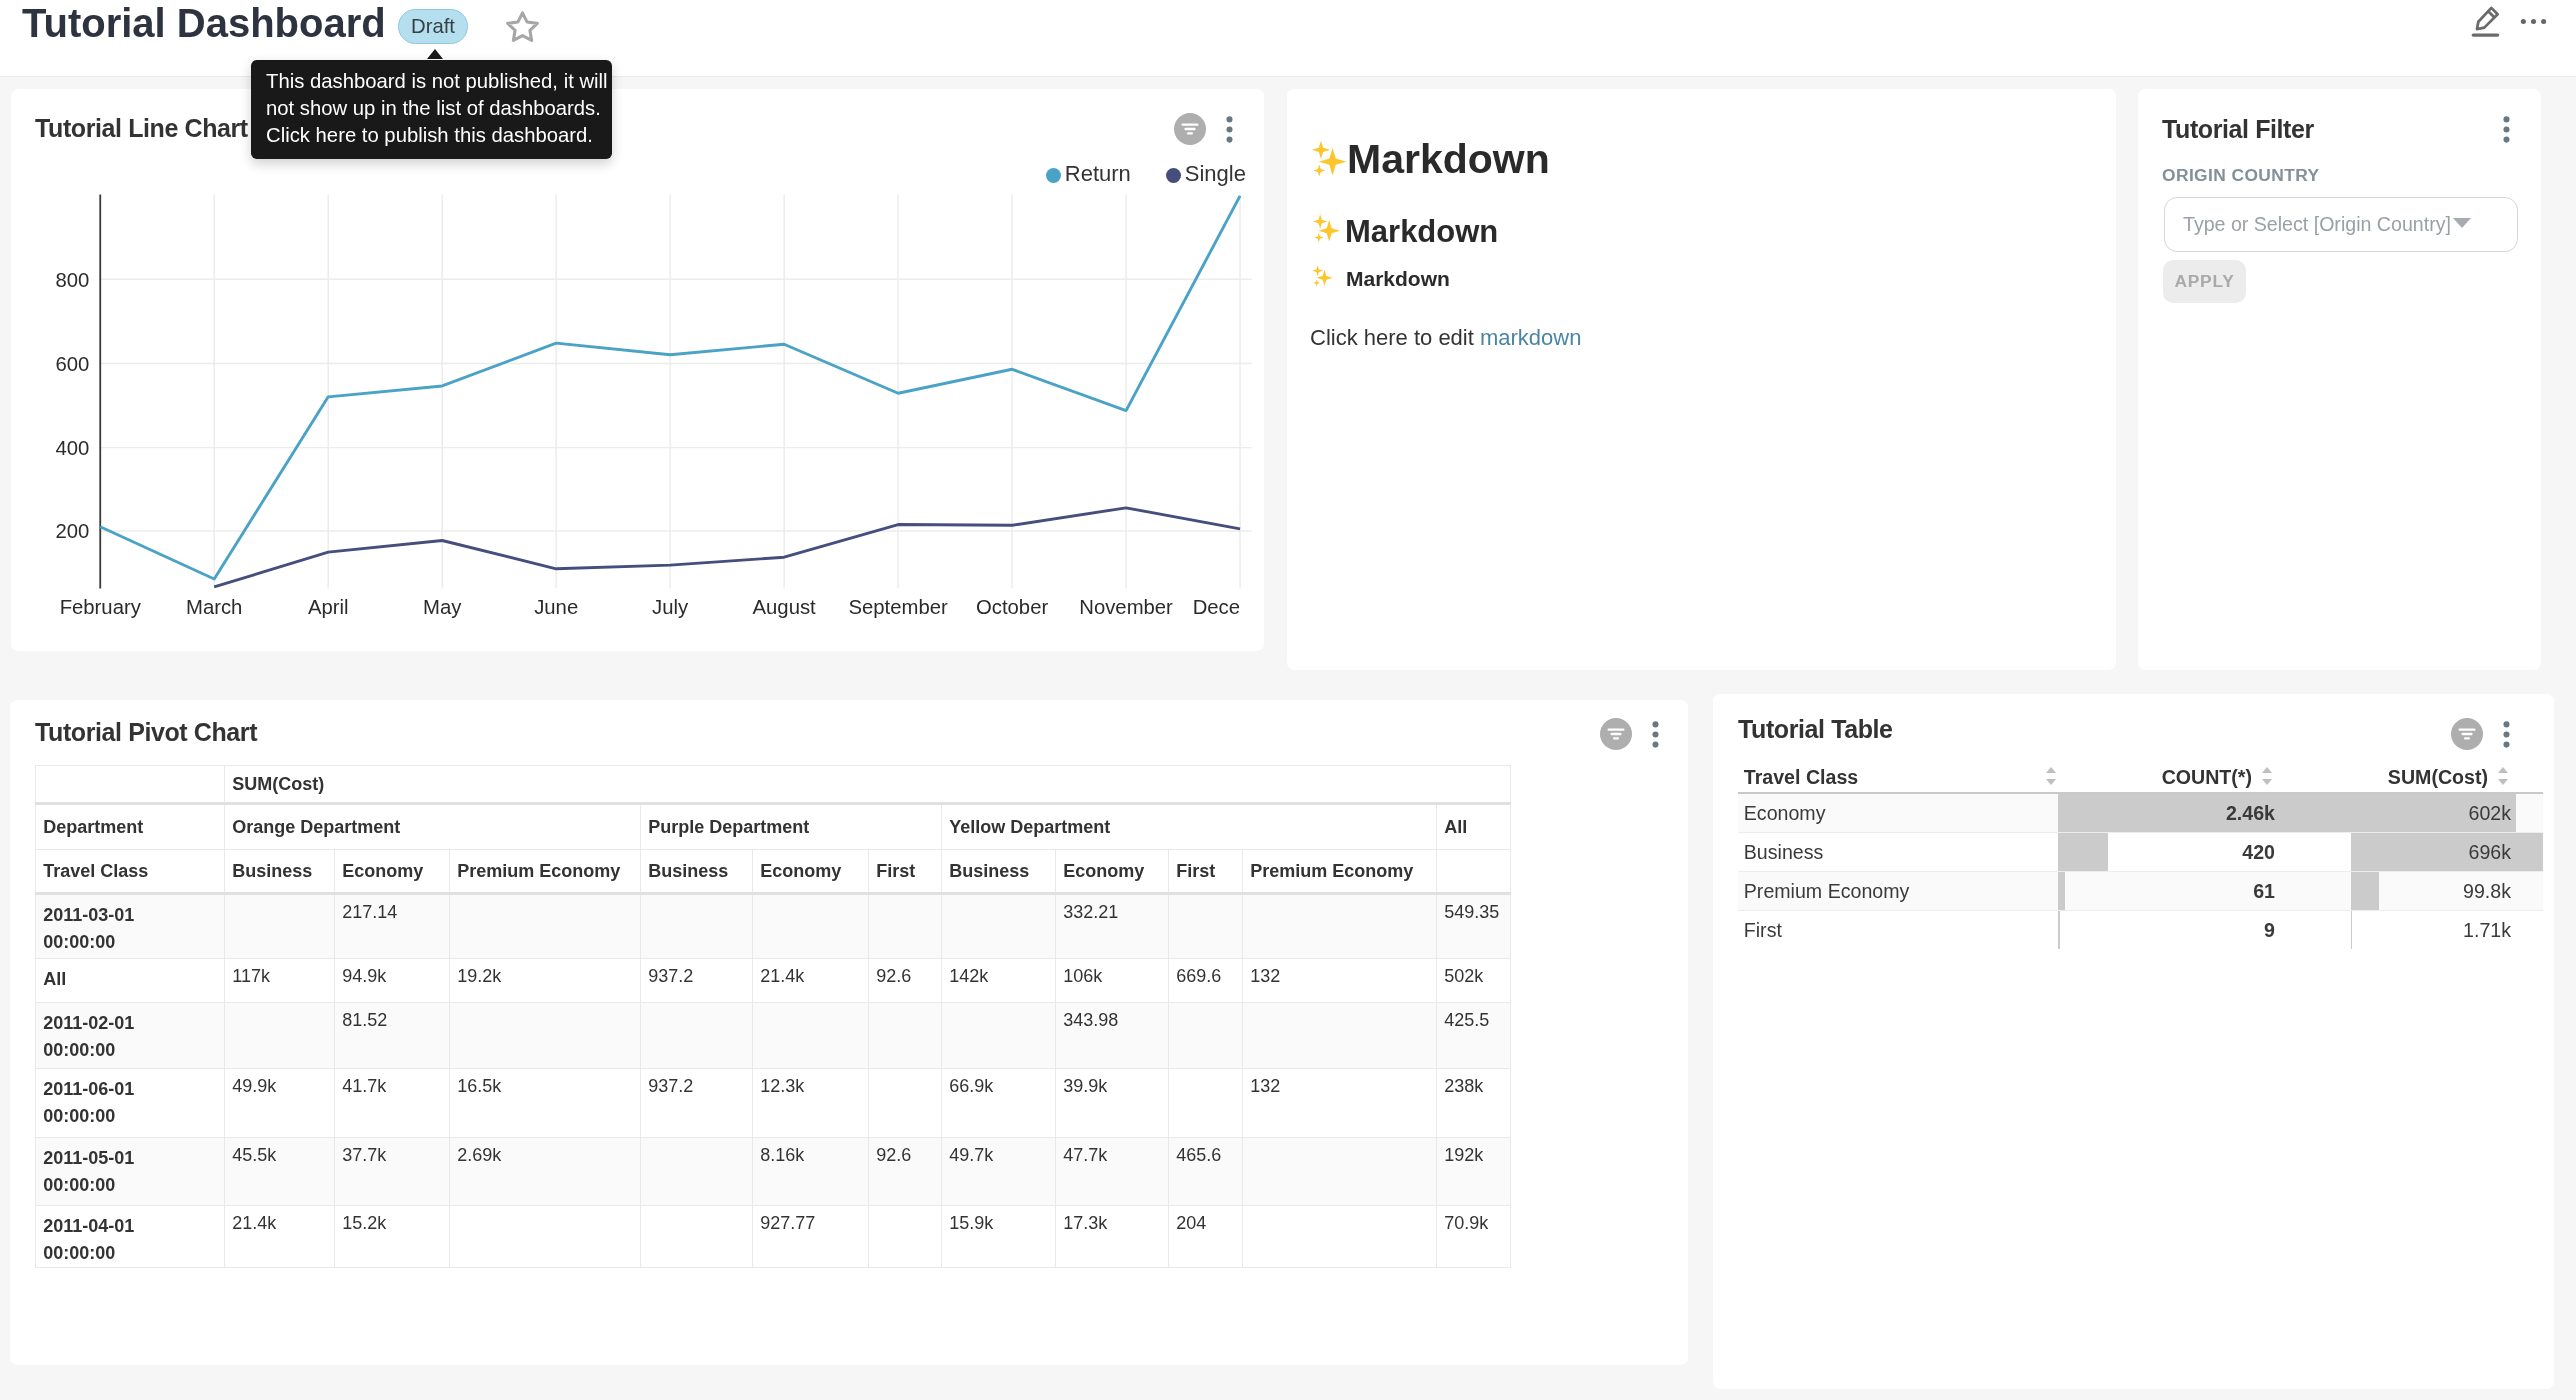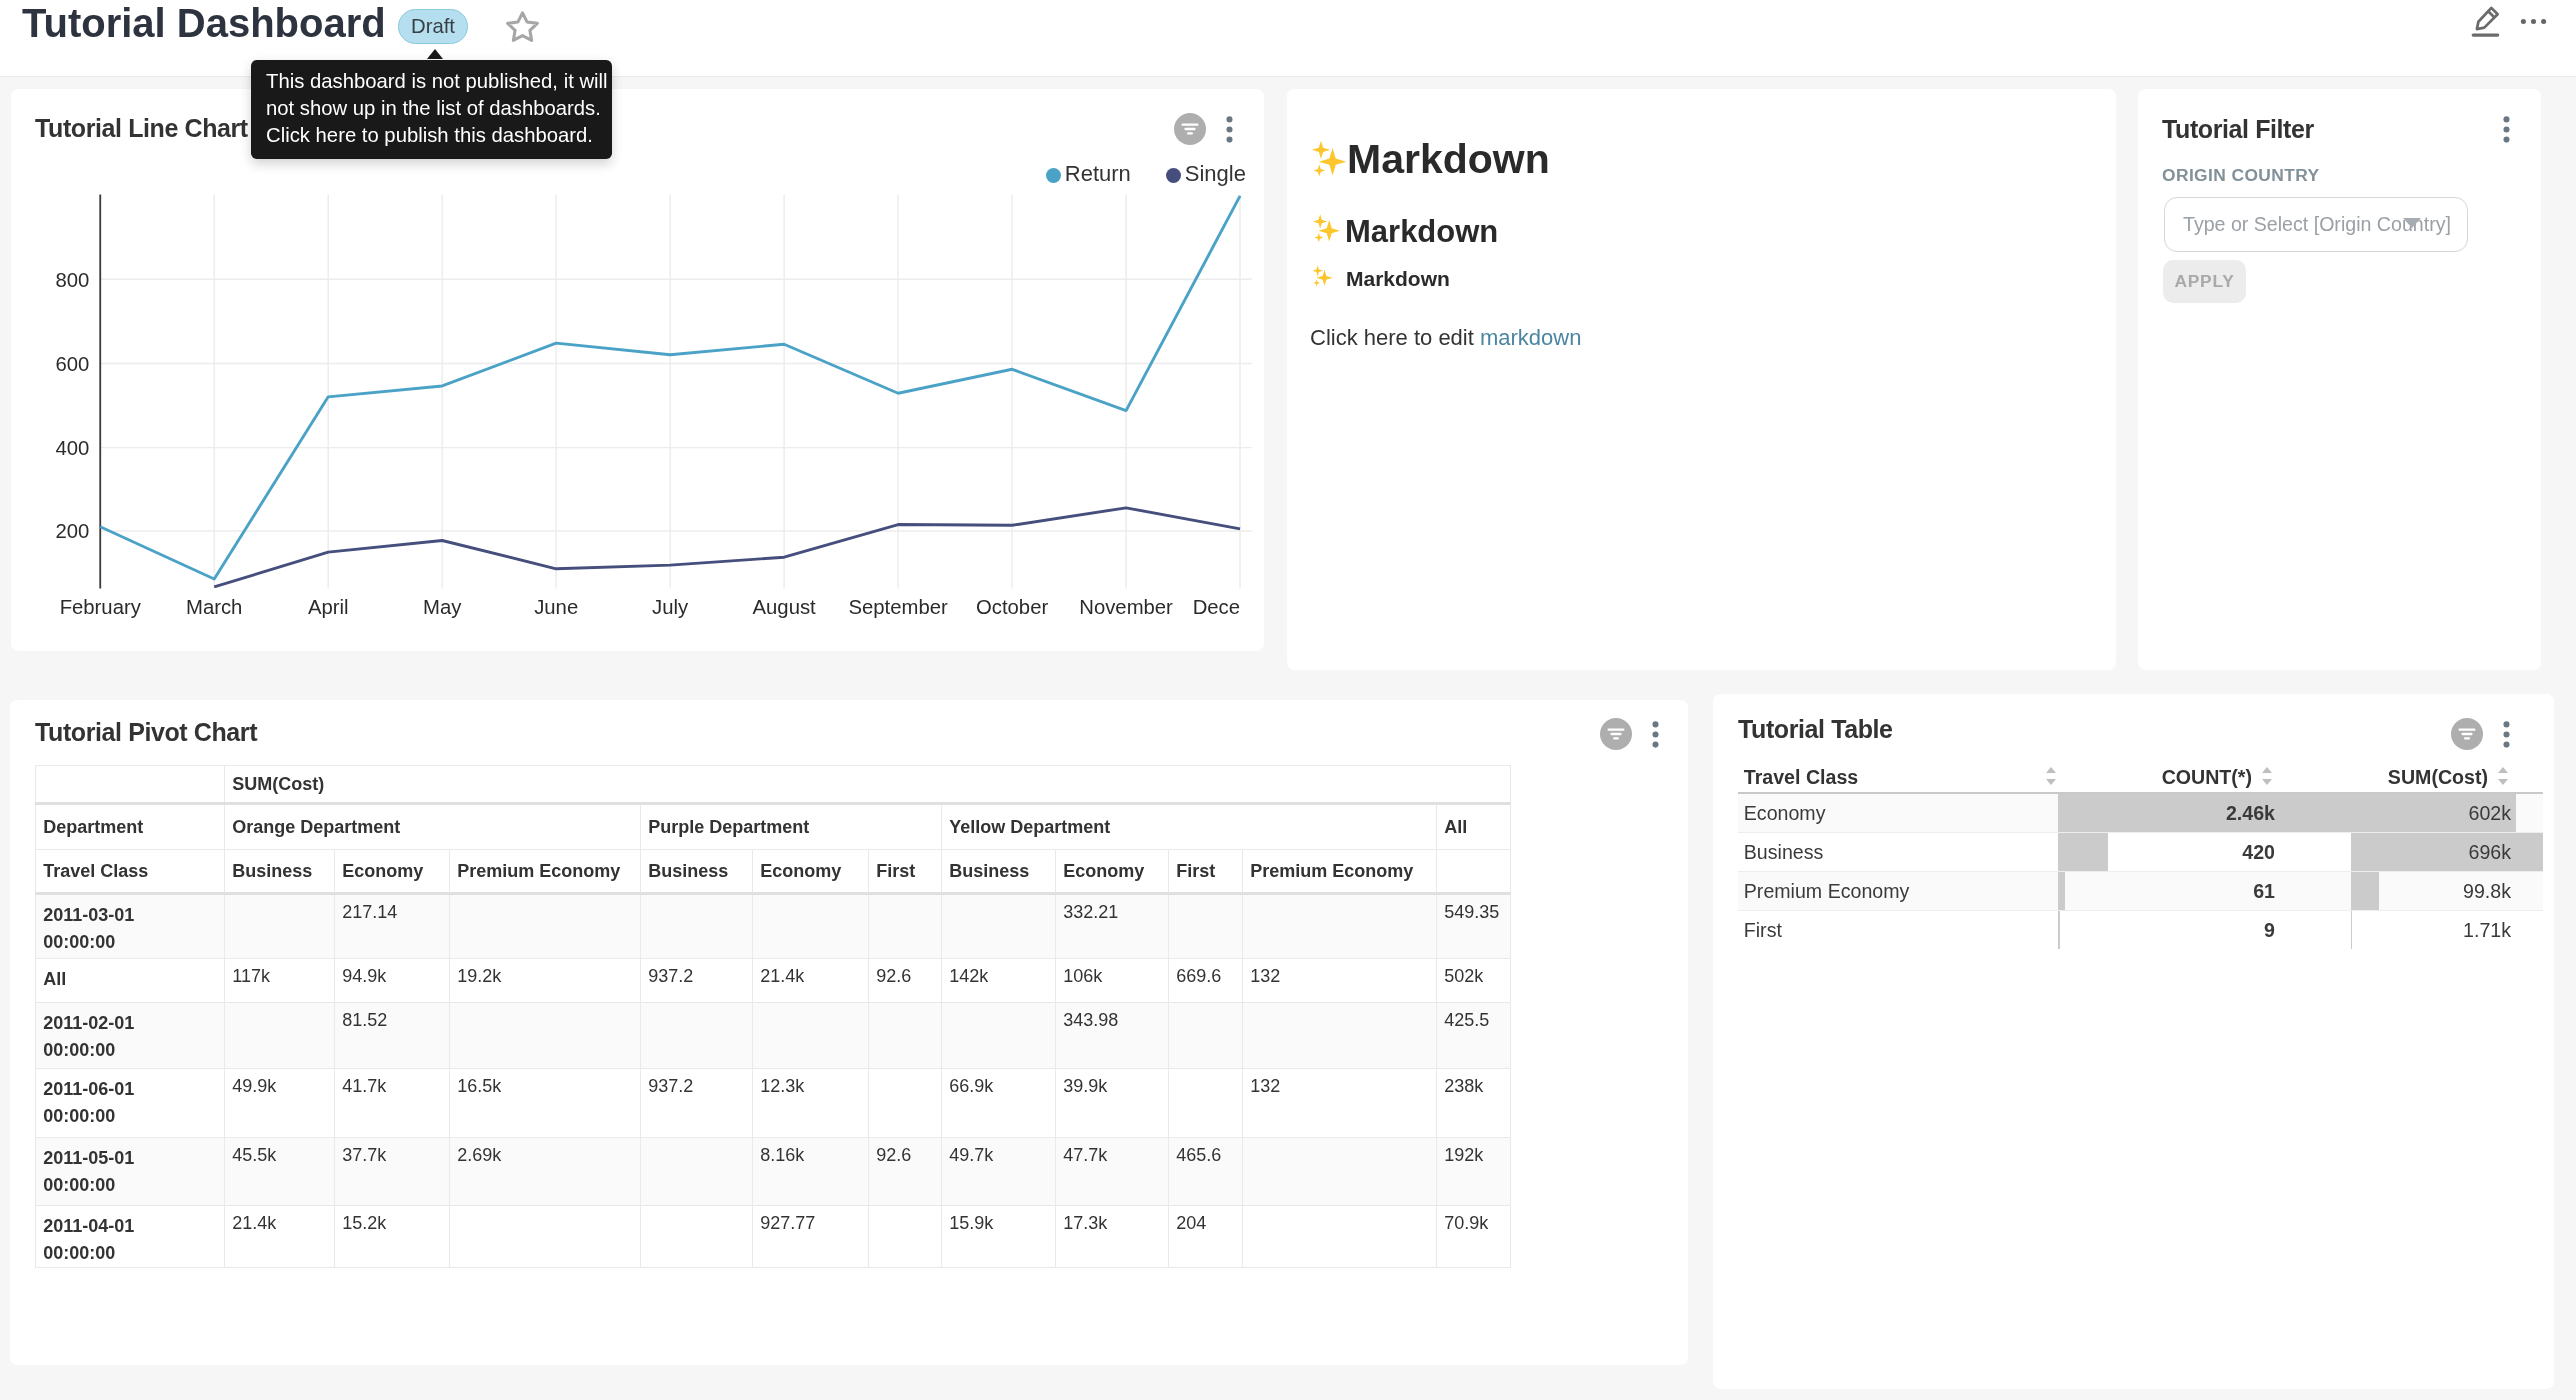--- a/index.html
+++ b/index.html
@@ -161,21 +161,21 @@
 <div class="abs" style="left:1310px;top:325px;font-size:22px;color:#333;text-align:right;">Click here to edit <span style="color:#4a86a2;">markdown</span></div>
 
 <div class="card" style="left:2138px;top:89px;width:403px;height:581px;"></div>
 <div class="abs ctitle" style="left:2162px;top:115px;">Tutorial Filter</div>
 <svg class="abs kebab" style="left:2500px;top:115px;" width="13" height="29" viewBox="0 0 18 40">
   <circle cx="9" cy="6" r="4.2"></circle>
     <circle cx="9" cy="20" r="4.2"></circle>
     <circle cx="9" cy="34" r="4.2"></circle>
 </svg>
 <div class="abs" style="left:2162px;top:165px;font-size:17.4px;font-weight:bold;color:#82909a;letter-spacing:0.4px;">ORIGIN COUNTRY</div>
-<div class="abs" style="left:2164px;top:197px;width:304px;height:55px;border:1.5px solid #d6d6d6;border-radius:13px;background:#fff;">
+<div class="abs" style="left:2164px;top:197px;width:354px;height:55px;border:1.5px solid #d6d6d6;border-radius:13px;background:#fff;">
   <div style="position:absolute;left:18px;top:15.2px;font-size:19.6px;color:#9aa0a6;">Type or Select [Origin Country]</div>
   <div style="position:absolute;right:46px;top:20.3px;width:0;height:0;border-left:9.4px solid transparent;border-right:9.4px solid transparent;border-top:10.2px solid #a6acb2;"></div>
 </div>
 <div class="abs" style="left:2163px;top:260px;width:83px;height:43px;background:#ececec;border-radius:10.2px;color:#a9a9a9;font-size:17.4px;font-weight:bold;text-align:center;line-height:43px;letter-spacing:0.7px;">APPLY</div>
 
 <div class="card" style="left:10.2px;top:700px;width:1678px;height:665px;"></div>
 <div class="abs ctitle" style="left:35px;top:718px;">Tutorial Pivot Chart</div>
 <svg class="abs" style="left:1600px;top:718px;" width="32" height="32" viewBox="0 0 44 44">
   <circle cx="22" cy="22" r="22" class="funnel-circ"></circle>
   <path d="M12 16 h20 M16 22 h12 M19.5 28 h5" stroke="#fff" stroke-width="3.4" stroke-linecap="round"></path>

